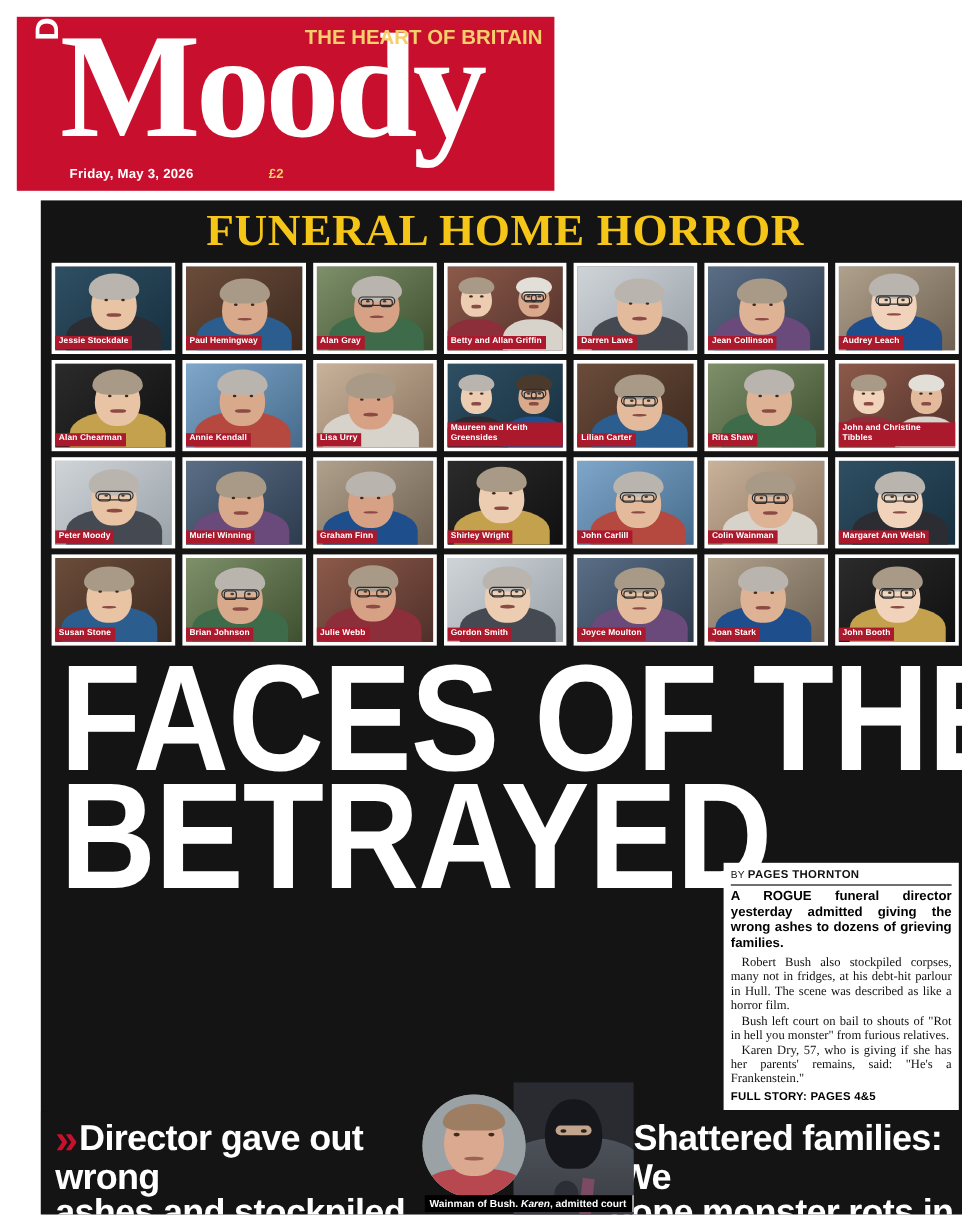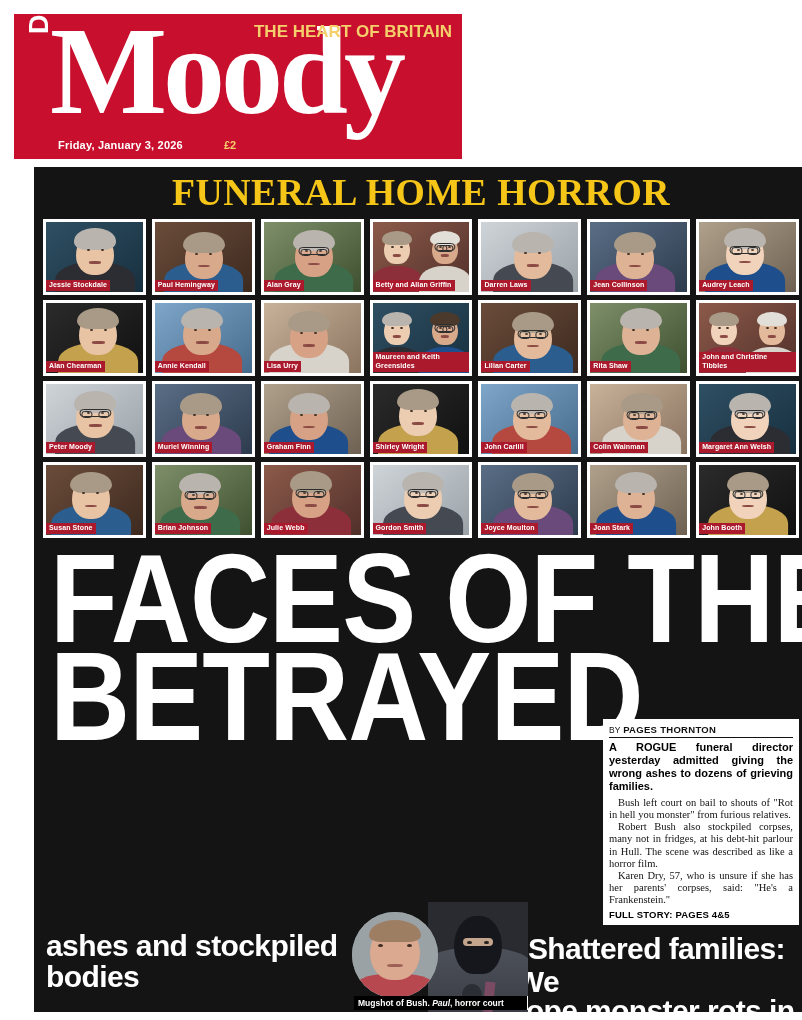--- a/index.html
+++ b/index.html
@@ -578,21 +578,21 @@
 <body>
 
 <div class="page">
 
   <div class="masthead-row">
 
     <div class="masthead">
       <div class="masthead-daily">DAILY</div>
       <div class="masthead-mirror">Moody</div>
       <div class="masthead-slogan">THE HEART OF BRITAIN</div>
-      <div class="masthead-date">Friday, January 3, 2026</div>
+      <div class="masthead-date">Friday, May 3, 2026</div>
       <div class="masthead-price">£2</div>
     </div>
 
 
   </div>
 
   <div class="body-black">
 
     <div class="kicker">FUNERAL HOME HORROR</div>
 
@@ -969,29 +969,32 @@
 
     <div class="headline">
       <div class="hl-line hl1">FACES OF THE</div>
       <div class="hl-line hl2">BETRAYED</div>
     </div>
 
     <div class="storybox">
       <div class="byline"><span>BY </span><b>PAGES THORNTON</b></div>
       <div class="standfirst">A ROGUE funeral director yesterday admitted giving the wrong ashes to dozens of grieving families.</div>
       <div class="bodytext">
+        <p>Robert Bush also stockpiled corpses, many not in fridges, at his debt-hit parlour in Hull. The scene was described as like a horror film.</p>
         <p>Bush left court on bail to shouts of "Rot in hell you monster" from furious relatives.</p>
-        <p>Robert Bush also stockpiled corpses, many not in fridges, at his debt-hit parlour in Hull. The scene was described as like a horror film.</p>
-        <p>Karen Dry, 57, who is unsure if she has her parents' corpses, said: "He's a Frankenstein."</p>
+        <p>Karen Dry, 57, who is giving if she has her parents' remains, said: "He's a Frankenstein."</p>
       </div>
       <div class="fullstory">FULL STORY: PAGES 4&amp;5</div>
     </div>
 
     <div class="straps">
       <div class="strap strap-left">
+        <div>
+          <span class="chev">»</span><span class="strap-text">Director gave out wrong</span>
+        </div>
         <div class="strap-l2">ashes and stockpiled bodies</div>
       </div>
 
       <div class="strap strap-right">
         <div>
           <span class="chev">»</span><span class="strap-text">Shattered families: ‘We</span>
         </div>
         <div class="strap-l2">hope monster rots in hell’</div>
       </div>
     </div>
@@ -1006,17 +1009,17 @@
       </div>
       <div class="mug-circle">
         <div class="mbg"></div>
         <div class="mshirt"></div>
         <div class="mhead"></div>
         <div class="mhair"></div>
         <div class="me1"></div>
           <div class="me2"></div>
         <div class="mmouth"></div>
       </div>
-      <div class="mug-caption"><span>Mugshot of Bush. </span><i>Paul</i><span>, horror court</span></div>
+      <div class="mug-caption"><span>Wainman of Bush. </span><i>Karen</i><span>, admitted court</span></div>
     </div>
 
   </div>
 </div>
 
 </body></html>

